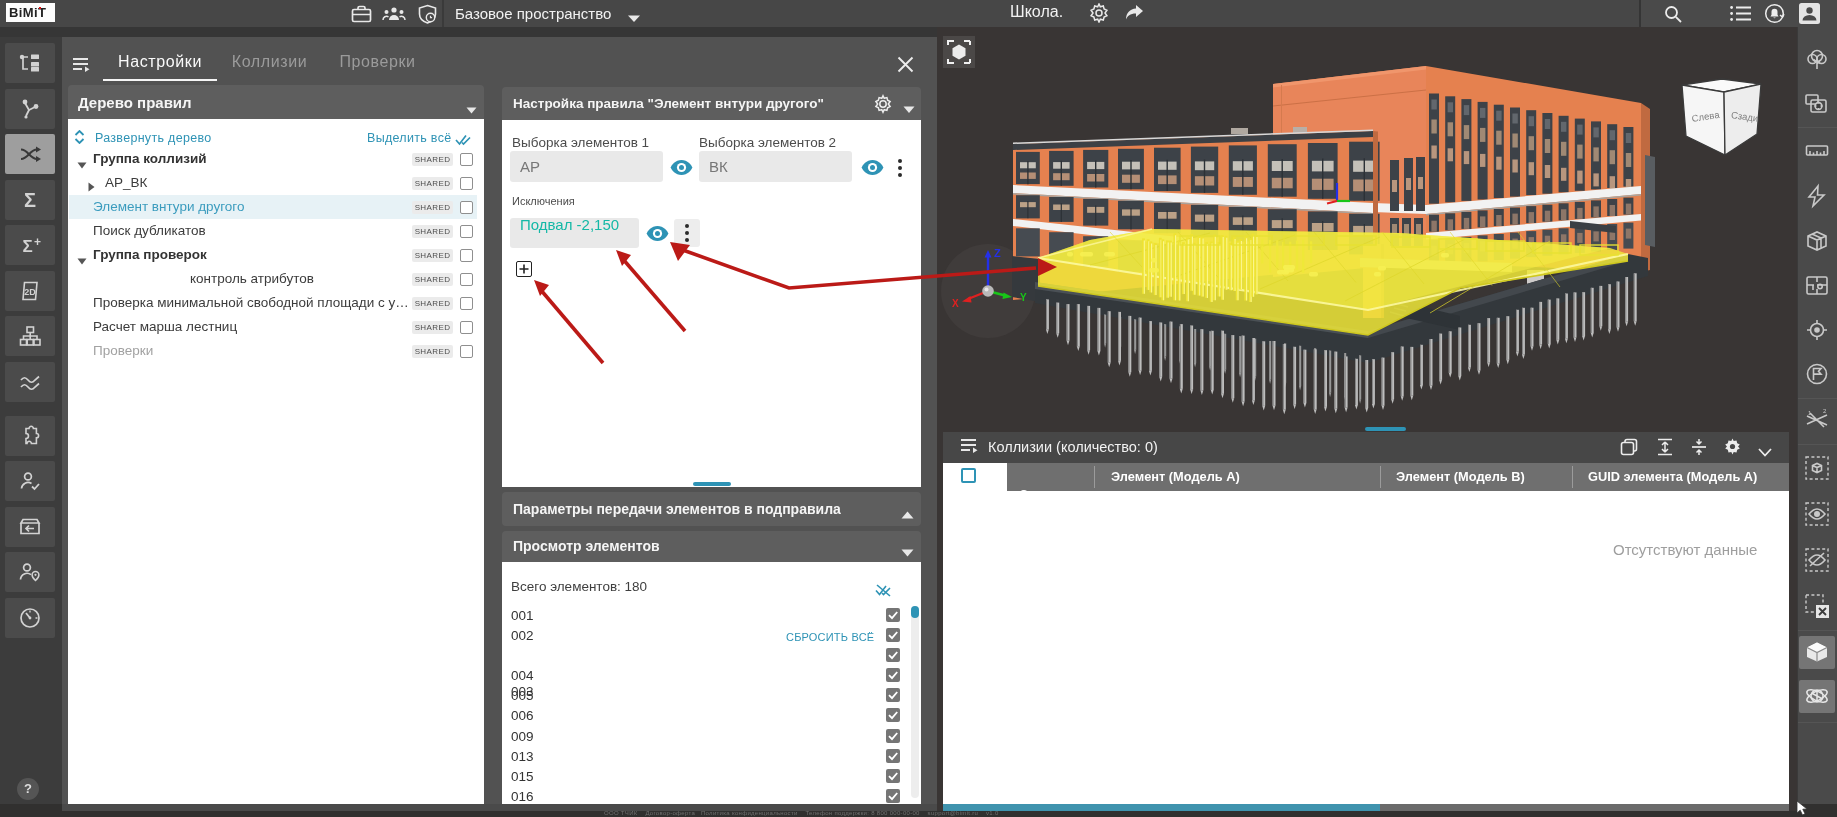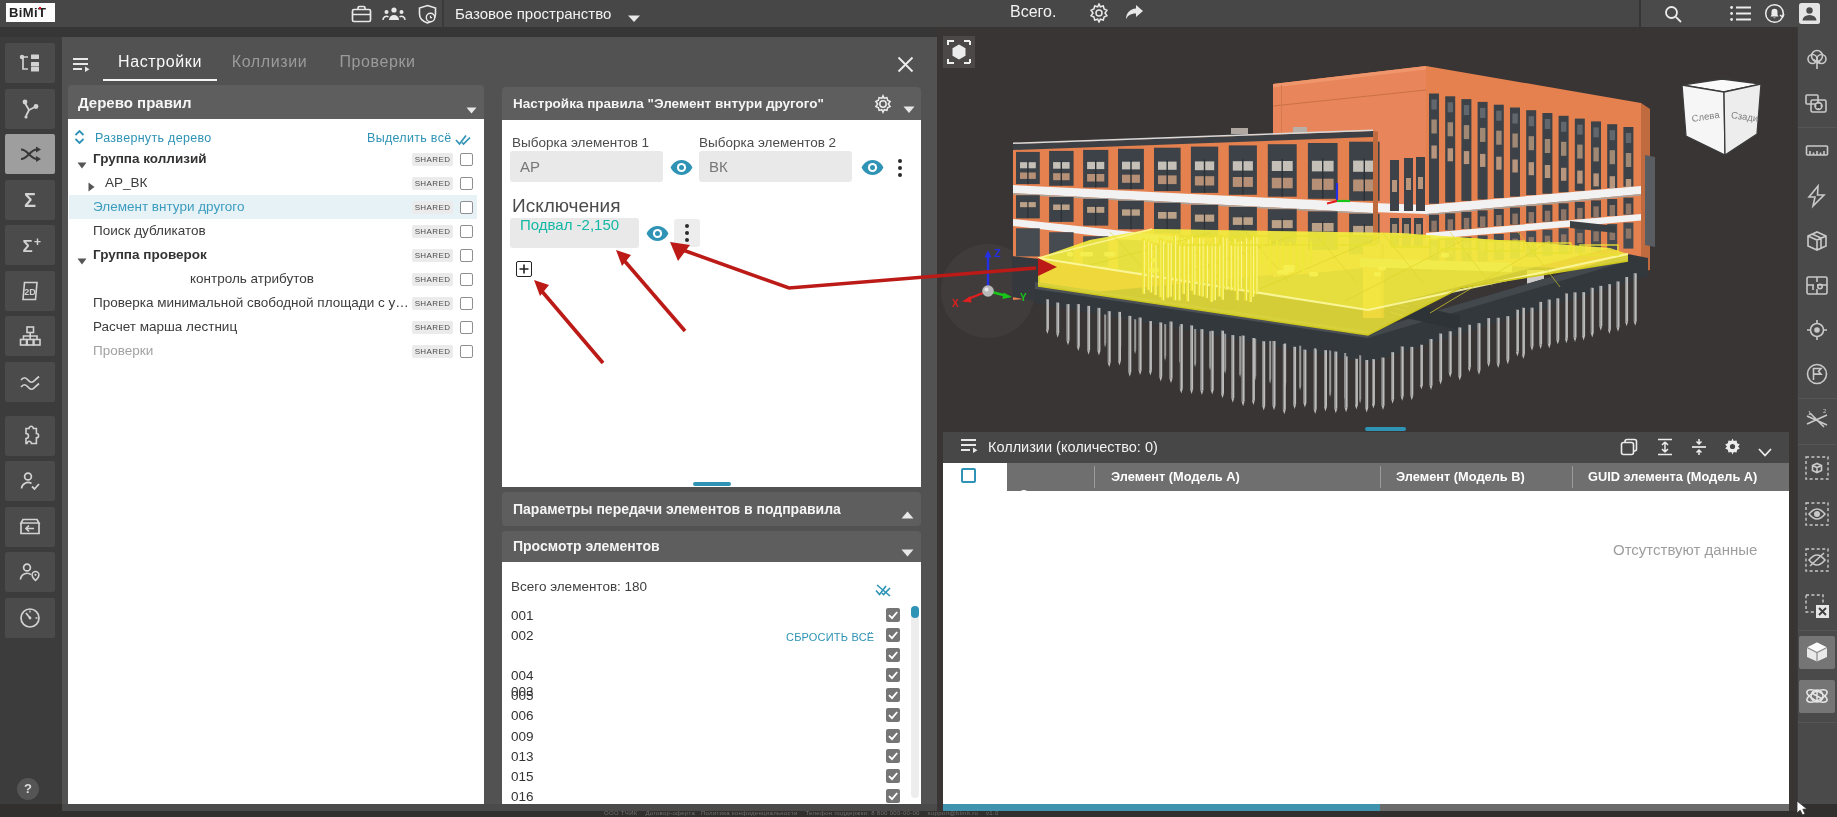--- a/index.html
+++ b/index.html
@@ -34,21 +34,21 @@
 <div class="abs" style="left:417px;top:4px;"><svg width="21" height="20" viewBox="0 0 21 20" style="">
       <path d="M10.5 1.5 L18.5 4 v6c0 4.5-3.5 7.5-8 9-4.5-1.5-8-4.5-8-9V4 Z" fill="none" stroke="#e8e8e8" stroke-width="1.6"></path>
       <circle cx="13.5" cy="13.5" r="4.2" fill="#474747" stroke="#e8e8e8" stroke-width="1.4"></circle>
       <path d="M13.5 11.8 v1.9 h1.6" fill="none" stroke="#e8e8e8" stroke-width="1.2"></path>
     </svg></div>
 <div class="abs" style="left:442px;top:0px;width:2px;height:27px;background:#3a3a3a;"></div>
 <div class="abs" style="left:455px;top:5px;color:#f2f2f2;font-size:15px;">Базовое пространство</div>
 <div class="abs" style="left:627px;top:9px;"><svg width="14" height="9" viewBox="0 0 14 9" style="">
       <path d="M1 1.5 L7 8 L13 1.5 Z" fill="#e8e8e8"></path>
     </svg></div>
-<div class="abs" style="left:1010px;top:3px;color:#f2f2f2;font-size:16px;">Всего.</div>
+<div class="abs" style="left:1010px;top:3px;color:#f2f2f2;font-size:16px;">Школа.</div>
 <div class="abs" style="left:1089px;top:3px;"><svg width="20" height="20" viewBox="0 0 20 20" style="">
       <path d="M10 2 l1.3 2.8 3-.8.8 3 2.8 1.3-1.9 2.7 1.9 2.7-2.8 1.3-.8 3-3-.8L10 20l-1.3-2.8-3 .8-.8-3L2.1 13.7 4 11l-1.9-2.7 2.8-1.3.8-3 3 .8Z" transform="translate(0,-1)" fill="none" stroke="#e8e8e8" stroke-width="1.5"></path>
       <circle cx="10" cy="10" r="3" fill="none" stroke="#e8e8e8" stroke-width="1.5"></circle>
     </svg></div>
 <div class="abs" style="left:1124px;top:4px;"><svg width="21" height="18" viewBox="0 0 21 18" style="">
       <path d="M12 1 L19 7 L12 13 V9.5 C6 9.5 3.5 12 2 15.5 2 9 6 4.8 12 4.5 Z" fill="#e8e8e8"></path>
     </svg></div>
 <div class="abs" style="left:1639px;top:0;width:2px;height:27px;background:#353535;"></div>
 <div class="abs" style="left:1641px;top:0;width:196px;height:27px;background:#4a4a4a;"></div>
 <div class="abs" style="left:1663px;top:4px;"><svg width="20" height="20" viewBox="0 0 20 20" style="">
@@ -266,21 +266,21 @@
         <circle cx="11.5" cy="8.5" r="2.5" fill="#2e93b5"></circle>
       </g>
     </svg></div>
 <div class="abs" style="left:897px;top:158px;"><svg width="6" height="20" viewBox="0 0 6 20" style="">
       <g fill="#2b2b2b">
         <circle cx="3" cy="3" r="2"></circle>
         <circle cx="3" cy="10" r="2"></circle>
         <circle cx="3" cy="17" r="2"></circle>
       </g>
     </svg></div>
-<div class="abs" style="left:512px;top:195px;color:#4c4c4c;font-size:19px;">Исключения</div>
+<div class="abs" style="left:512px;top:195px;color:#4c4c4c;font-size:11px;">Исключения</div>
 <div class="abs" style="left:510px;top:218px;width:129px;height:30px;background:#e9e9e9;border-radius:3px;"></div>
 <div class="abs" style="left:520px;top:216px;color:#14b8a6;font-size:15px;">Подвал -2,150</div>
 <div class="abs" style="left:646px;top:225px;"><svg width="23" height="17" viewBox="0 0 23 17" style="">
       <g transform="scale(1.0)">
         <path d="M11.5 1 C17.5 1 21.5 6 22.3 8.5 C21.5 11 17.5 16 11.5 16 C5.5 16 1.5 11 0.7 8.5 C1.5 6 5.5 1 11.5 1 Z" fill="#2e93b5"></path>
         <circle cx="11.5" cy="8.5" r="4.6" fill="#ffffff"></circle>
         <circle cx="11.5" cy="8.5" r="2.5" fill="#2e93b5"></circle>
       </g>
     </svg></div>
 <div class="abs" style="left:674px;top:219px;width:26px;height:28px;background:#ededed;border-radius:3px;"></div>

